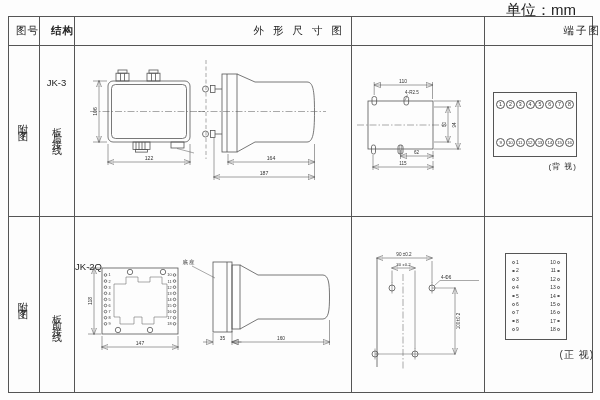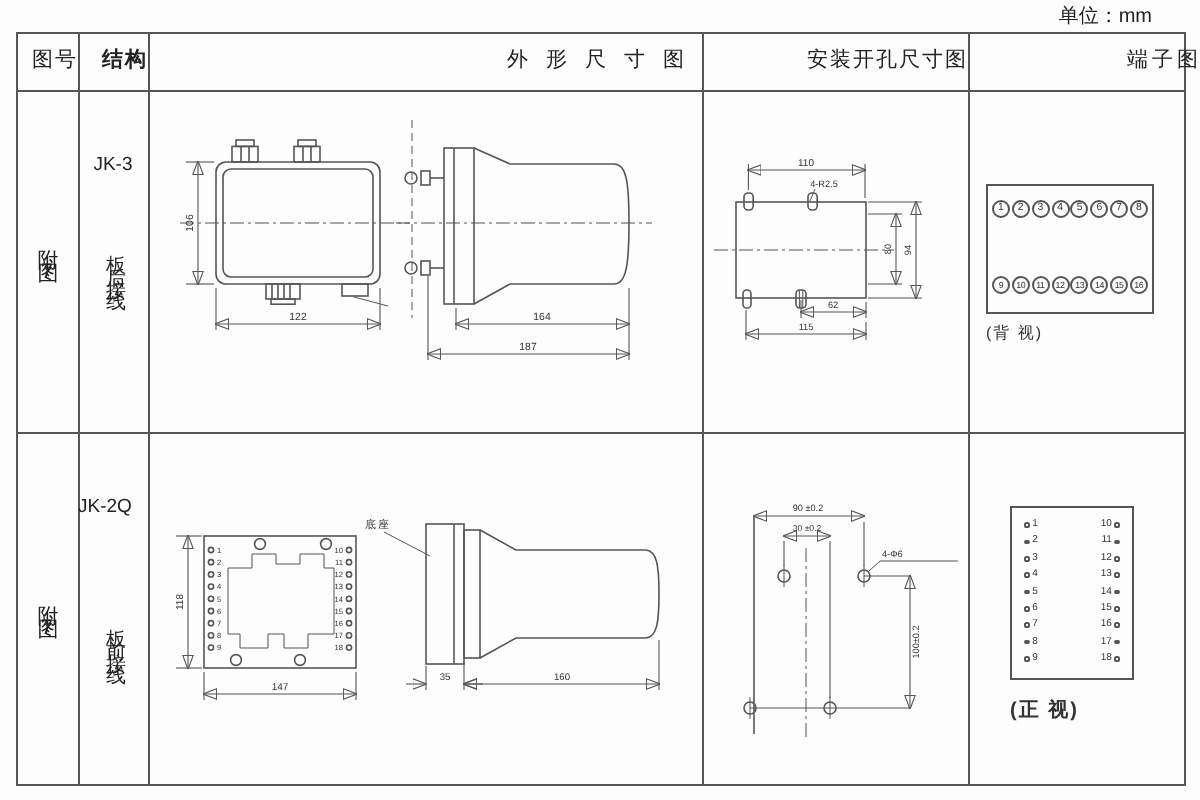--- a/index.html
+++ b/index.html
@@ -17,41 +17,40 @@
   svg text{fill:#333;stroke:none;font-family:"Liberation Sans","DejaVu Sans",sans-serif;}
   .trow{display:flex;justify-content:space-between;}
   .tc{width:9px;height:9px;border:.8px solid #555;border-radius:50%;box-sizing:border-box;
     font-size:5.2px;line-height:7.4px;text-align:center;color:#333;}
   .tc.sm{font-size:4.4px;letter-spacing:-.2px;}
   .trow2{display:flex;justify-content:space-between;align-items:center;font-size:5px;
     line-height:5px;color:#333;}
   .tl,.tr{display:flex;align-items:center;gap:1.5px;}
   .dot{width:2.6px;height:2.6px;border:.6px solid #555;border-radius:50%;display:inline-block;
     box-sizing:border-box;}
-  .viewlbl{position:absolute;text-align:left;color:#333;}
+  .viewlbl{position:absolute;text-align:right;color:#333;}
 </style>
 </head>
 <body>
 
 <div class="abs" style="left:0;top:0;width:600px;height:400px;">
 
-  <div class="abs" style="top:1px;right:24px;font-size:10px;color:#222;">单位：mm</div>
+  <div class="abs" style="top:1px;right:24px;font-size:15px;color:#222;">单位：mm</div>
 
   <div class="abs" style="left:8px;top:16px;width:585px;height:377px;border:1px solid #555;box-sizing:border-box;"></div>
   <div class="gridline" style="left:8px;top:45px;width:585px;height:1px;"></div>
   <div class="gridline" style="left:8px;top:216px;width:585px;height:1px;"></div>
   <div class="gridline" style="left:39px;top:16px;width:1px;height:377px;"></div>
   <div class="gridline" style="left:74px;top:16px;width:1px;height:377px;"></div>
   <div class="gridline" style="left:351px;top:16px;width:1px;height:377px;"></div>
   <div class="gridline" style="left:484px;top:16px;width:1px;height:377px;"></div>
 
   <div class="hdr" style="left:8px;width:31px;letter-spacing:1px;">图号</div>
   <div class="hdr" style="left:39px;width:35px;letter-spacing:1px;font-weight:bold;">结构</div>
   <div class="hdr" style="left:74px;width:277px;letter-spacing:9px;text-indent:9px;">外形尺寸图</div>
-  <div class="hdr" style="left:351px;width:133px;letter-spacing:1px;">安装开孔尺寸图</div>
   <div class="hdr" style="left:484px;width:117px;letter-spacing:2px;">端子图</div>
 
   <div class="abs vcell" style="left:8px;top:100px;width:31px;height:64px;">
     <span class="vtext" style="font-size:10.5px;letter-spacing:7px;">附图7</span>
   </div>
   <div class="abs" style="left:39px;top:77px;width:35px;text-align:center;font-size:9.5px;">JK-3</div>
   <div class="abs vcell" style="left:39px;top:94px;width:35px;height:74px;">
     <span class="vtext" style="font-size:10px;letter-spacing:6px;">板后接线</span>
   </div>
 
@@ -168,21 +167,21 @@
     <span class="tc sm">13</span>
     <span class="tc sm">14</span>
     <span class="tc sm">15</span>
     <span class="tc sm">16</span>
   </div>
   <div class="viewlbl" style="left:493px;top:161px;width:84px;font-size:8px;letter-spacing:1px;">(背 视)</div>
 
   <div class="abs vcell" style="left:8px;top:278px;width:31px;height:64px;">
     <span class="vtext" style="font-size:10.5px;letter-spacing:7px;">附图7</span>
   </div>
-  <div class="abs" style="left:39px;top:248px;width:35px;text-align:left;font-size:9.5px;">JK-2Q</div>
+  <div class="abs" style="left:39px;top:261px;width:35px;text-align:right;font-size:9.5px;padding-left:28px;">JK-2Q</div>
   <div class="abs vcell" style="left:39px;top:281px;width:35px;height:74px;">
     <span class="vtext" style="font-size:10px;letter-spacing:6px;">板前接线</span>
   </div>
 
   <svg class="abs" style="left:74px;top:217px;" width="277" height="176" viewBox="0 0 277 176">
     <g>
       <rect x="28" y="51" width="76" height="66"></rect>
       <path d="M40,67 H52 V60 H64 V65 H76 V60 H88 V67 H93 V100 H80 V107 H68 V100 H60 V107 H46 V100 H40 Z" class="thin"></path>
       <circle cx="56" cy="55" r="2.7"></circle>
         <circle cx="89" cy="55" r="2.7"></circle>
@@ -373,15 +372,15 @@
             <span class="dot"></span>
             <span>9</span>
           </span>
           <span class="tr">
             <span>18</span>
             <span class="dot"></span>
           </span>
         </div>
     </div>
   </div>
-  <div class="viewlbl" style="left:505px;top:348px;width:62px;font-size:10px;letter-spacing:1px;font-weight:bold;">(正 视)</div>
+  <div class="viewlbl" style="left:532px;top:348px;width:62px;font-size:10px;letter-spacing:1px;">(正 视)</div>
 
 </div>
 
 </body></html>

